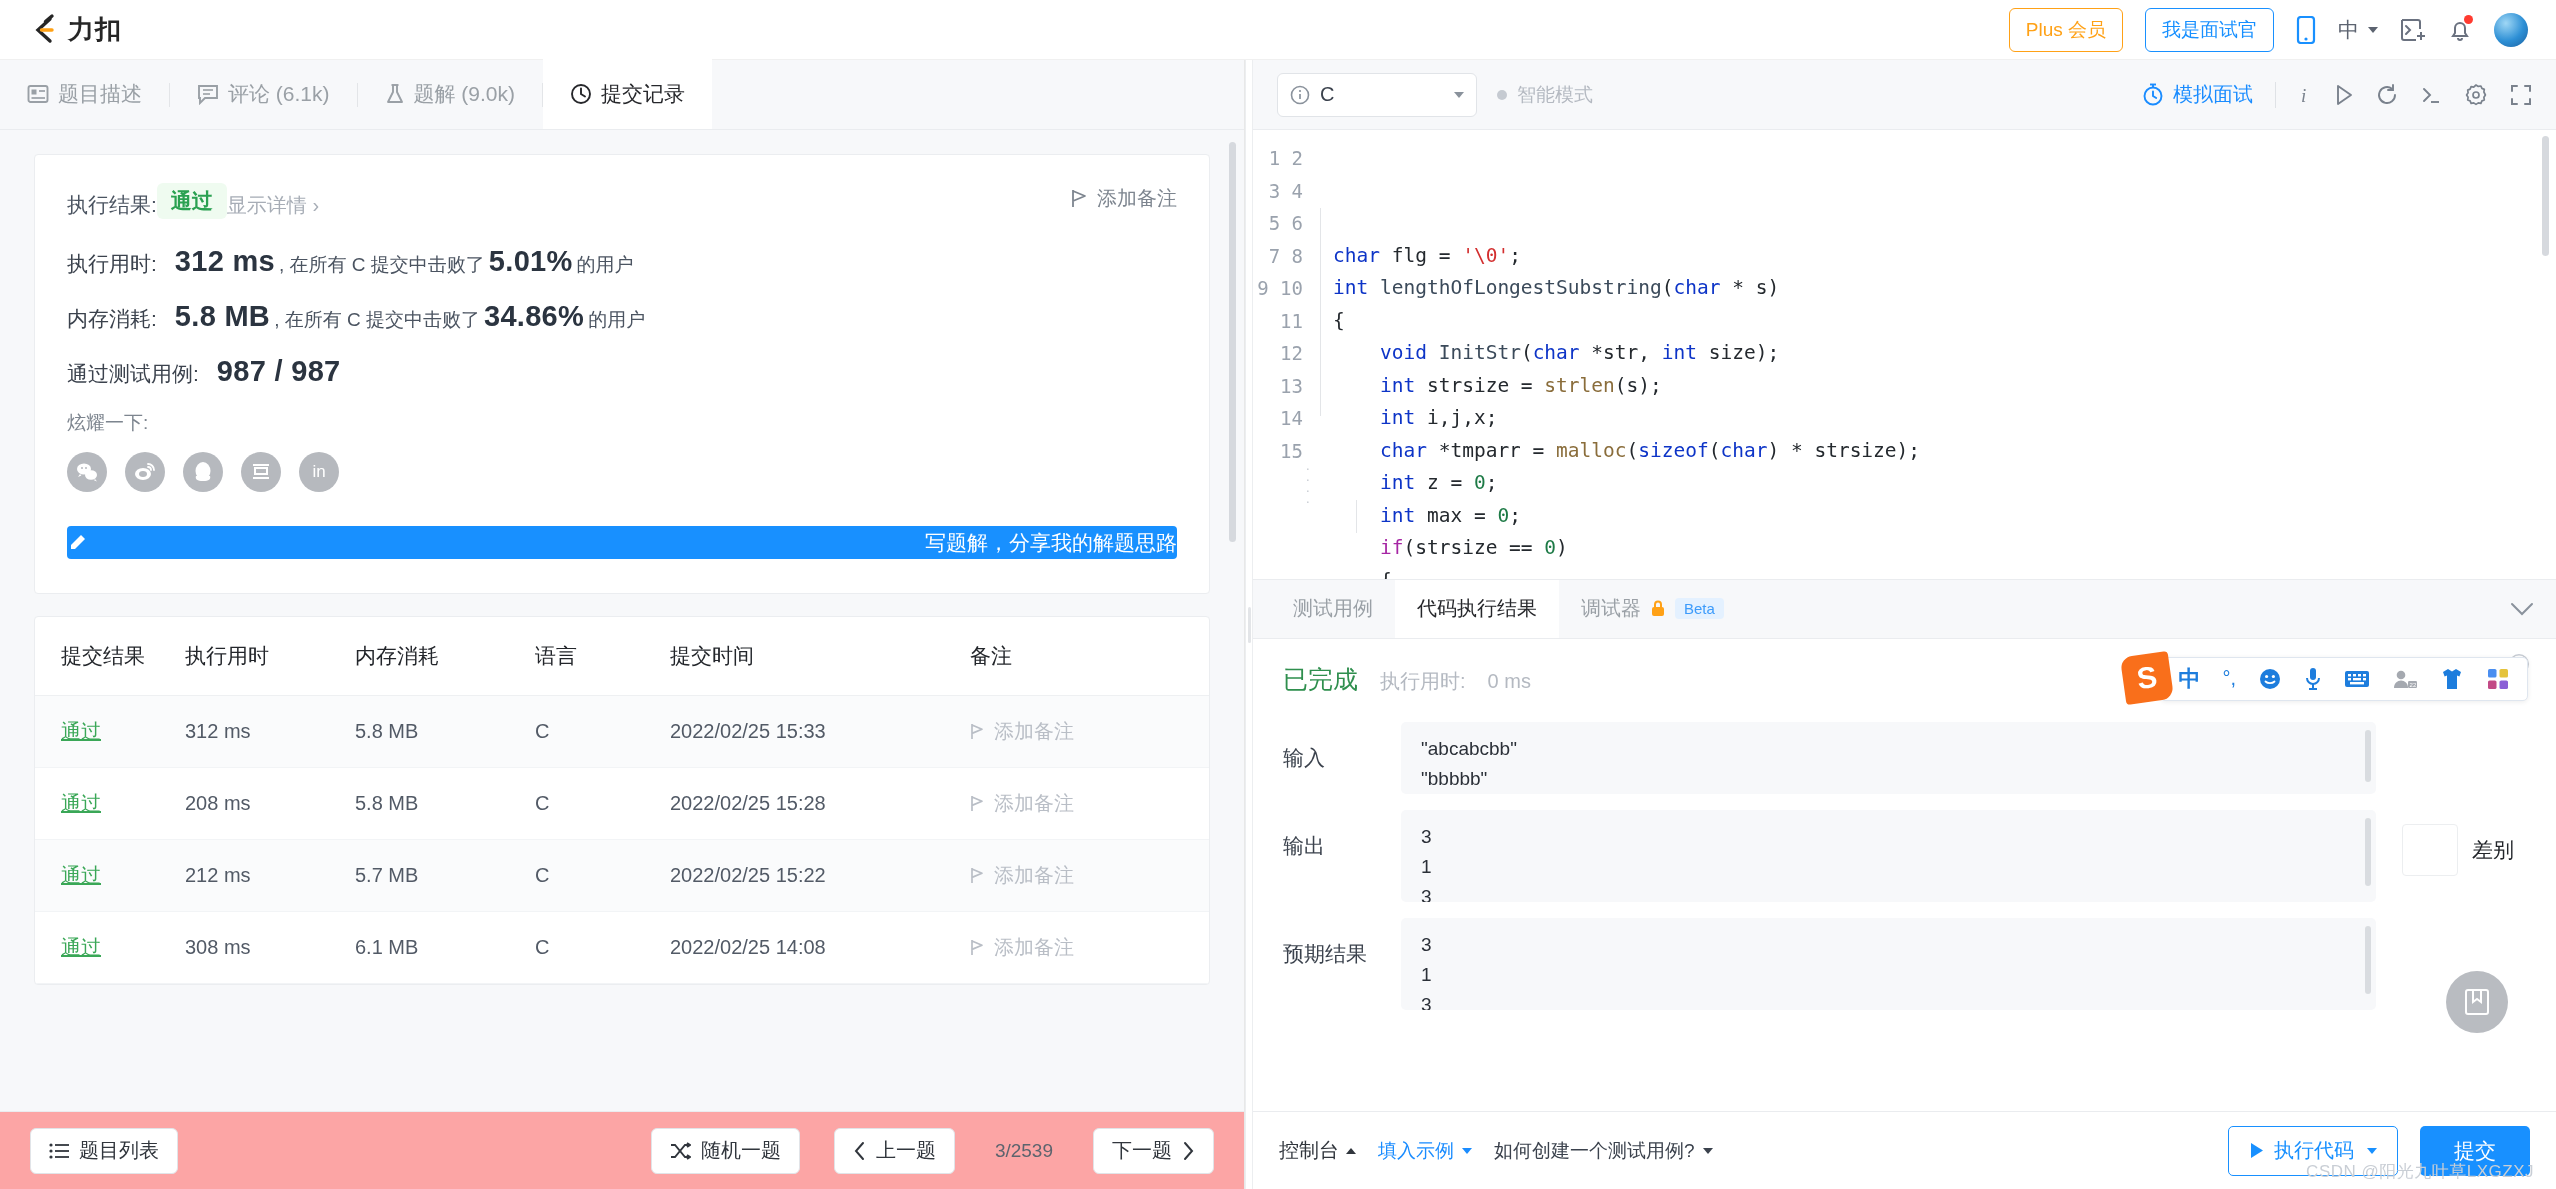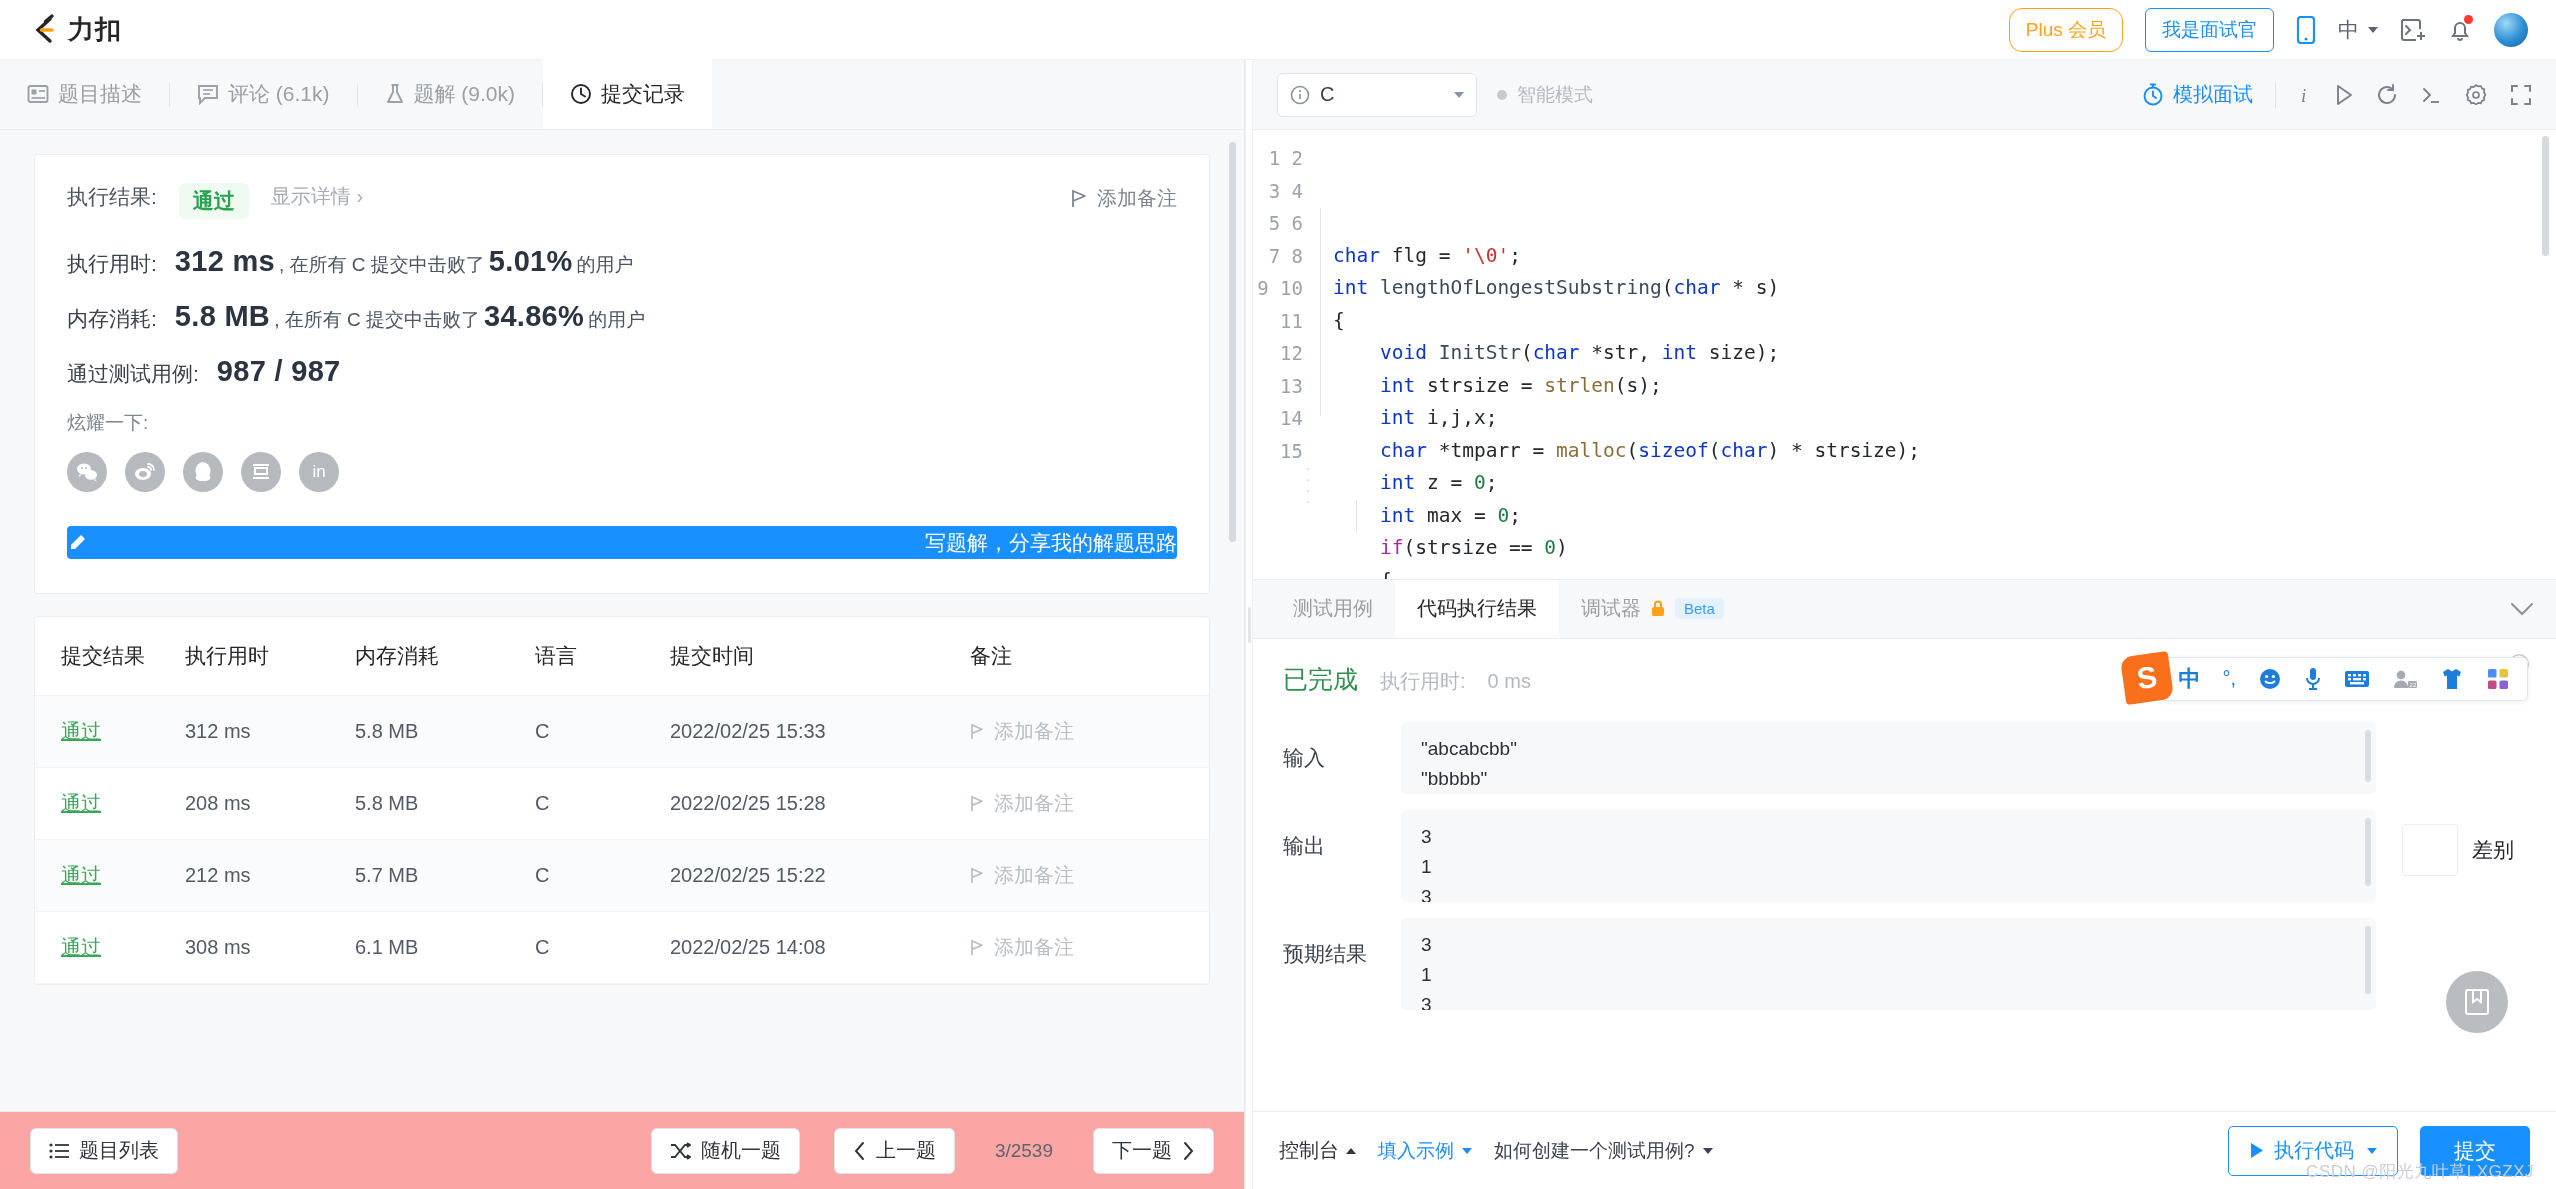--- a/index.html
+++ b/index.html
@@ -26,21 +26,21 @@
   }
   .nav-item.shop { color: #ffa116; display: flex; align-items: center; gap: 5px; }
   .shop-icon { width: 22px; height: 20px; position: relative; display:inline-block; }
   .caret-down {
     display: inline-block; width: 0; height: 0; border-left: 5px solid transparent;
     border-right: 5px solid transparent; border-top: 6px solid currentColor;
     margin-left: 3px; vertical-align: middle;
   }
   .topnav-right { margin-left: auto; display: flex; align-items: center; gap: 22px; }
   .btn-plus {
-    border: 1px solid #ffa116; color: #ffa116; border-radius: 13px;
+    border: 1px solid #ffa116; color: #ffa116; border-radius: 6px;
     padding: 8px 16px; font-size: 19px; cursor: pointer; background: #fff; white-space: nowrap;
   }
   .btn-interviewer {
     border: 1px solid #1890ff; color: #1890ff; border-radius: 6px;
     padding: 8px 16px; font-size: 19px; cursor: pointer; background: #fff; white-space: nowrap;
   }
   .ic { cursor: pointer; display: inline-flex; align-items: center; justify-content: center; }
   .lang-sel { display: flex; align-items: center; gap: 6px; color: #5c6370; font-size: 21px; cursor: pointer; }
   .avatar {
     width: 34px; height: 34px; border-radius: 50%;
@@ -73,21 +73,21 @@
   .tab-sep { width: 1px; height: 24px; background: #e3e5e8; align-self: center; }
 
   
   .left-body { flex: 1; overflow: hidden; position: relative; background: #f7f8fa; padding: 0 34px; }
   .left-scroll { position: absolute; right: 8px; top: 12px; width: 7px; height: 400px; background: #d6d9de; border-radius: 4px; }
 
   .card {
     background: #fff; border: 1px solid #ebedf0; border-radius: 4px;
     margin-top: 24px; padding: 28px 32px 34px 32px; position: relative;
   }
-  .row-result { display: flex; align-items: flex-start; gap: 22px; margin-bottom: 26px; }
+  .row-result { display: flex; align-items: flex-end; margin-bottom: 26px; }
   .lbl { font-size: 21px; color: #4b5461; }
   .badge-pass {
     background: #effbf0; color: #2aa151; font-size: 21px; font-weight: 600;
     padding: 4px 14px; border-radius: 6px;
   }
   .show-detail { font-size: 20px; color: #a7adb6; cursor: pointer; }
   .add-note-top {
     position: absolute; right: 32px; top: 30px; color: #7d858f;
     font-size: 20px; display: flex; align-items: center; gap: 9px; cursor: pointer;
   }

